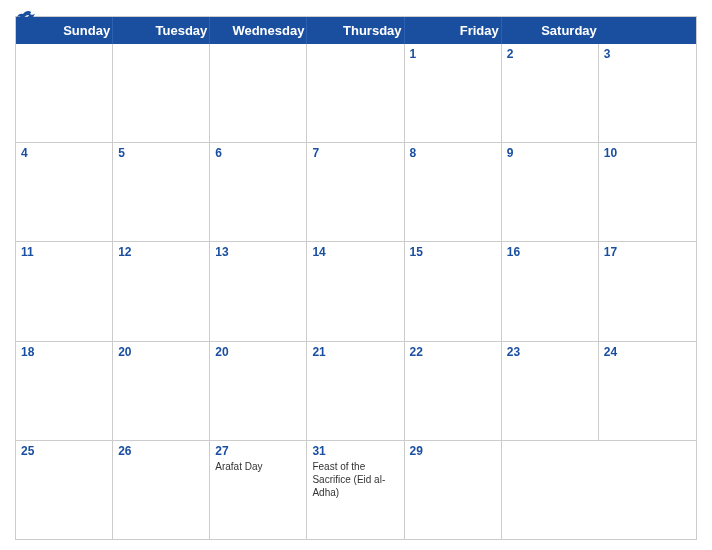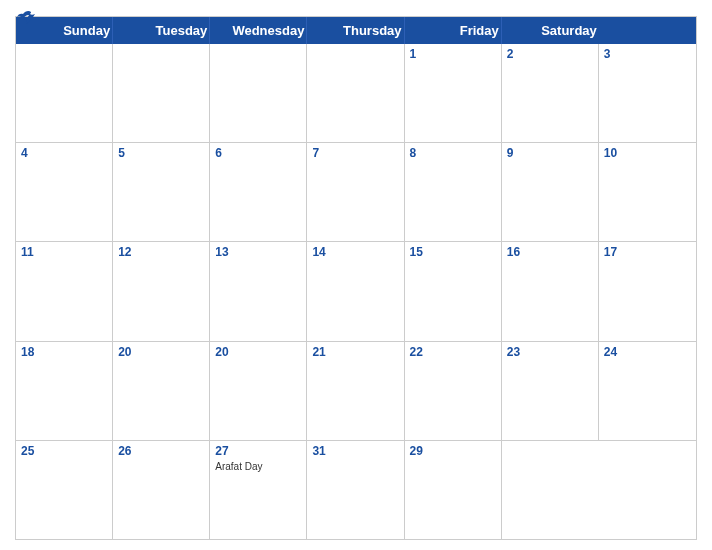--- a/index.html
+++ b/index.html
@@ -237,20 +237,21 @@
           </div>
           <div class="day-cell">
             <div class="day-number">26</div>
           </div>
           <div class="day-cell">
             <div class="day-number">27</div>
             <div class="event-text">Arafat Day</div>
           </div>
           <div class="day-cell">
             <div class="day-number">31</div>
+            <div class="event-text">Feast of the Sacrifice (Eid al-Adha)</div>
           </div>
           <div class="day-cell">
             <div class="day-number">29</div>
           </div>
           <div class="day-cell empty">
             <div class="day-number"></div>
           </div>
         </div>
       </div>
   </div>

